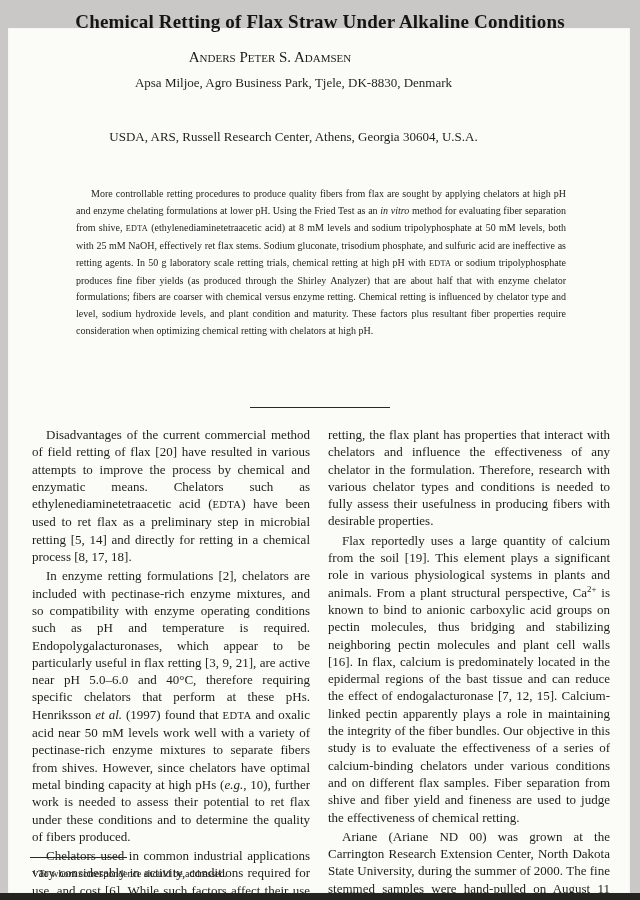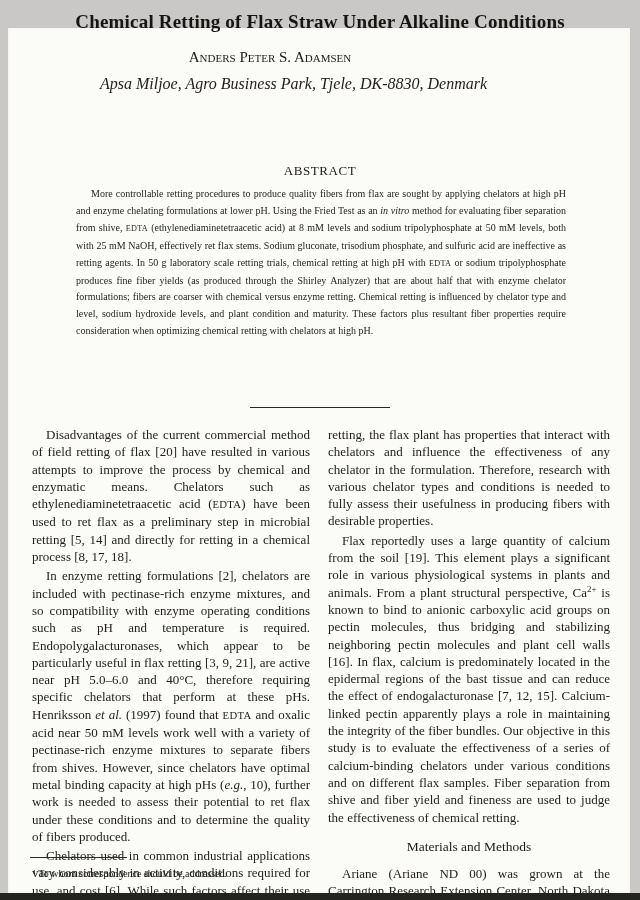--- a/index.html
+++ b/index.html
@@ -28,21 +28,21 @@
     letter-spacing: 0.2px;
   }
   .author {
     position: absolute; left: 0; width: 540px;
     font-variant: small-caps; font-size: 15px; color: #1d1b18;
   }
   .author1 { top: 49px; }
   .author2 { top: 101px; }
   .affil {
     position: absolute; left: 0; width: 587px;
-    font-style: italic; font-size: 16px; color: #201e1b;
+    font-size: 13px; color: #201e1b;
   }
   .affil1 { top: 75px; }
   .affil2 { top: 129px; }
   .abs-head {
     position: absolute; left: 0; top: 163px; width: 640px;
     font-size: 13px; color: #1d1b18; letter-spacing: 0.6px;
   }
   .abstract {
     position: absolute; left: 76px; top: 186px; width: 490px;
     font-size: 10px; line-height: 16.9px; text-align: justify;
@@ -88,39 +88,38 @@
 <body>
 
 <div class="scan">
   <div class="page"></div>
 
   <div class="title center">Chemical Retting of Flax Straw Under Alkaline Conditions</div>
 
   <div class="author author1 center">Anders Peter S. Adamsen</div>
   <div class="affil affil1 center">Apsa Miljoe, Agro Business Park, Tjele, DK-8830, Denmark</div>
 
+  <div class="affil affil2 center">USDA, ARS, Russell Research Center, Athens, Georgia 30604, U.S.A.</div>
 
-  <div class="abs-head center">ABSTRACT</div>
 
   <div class="abstract">
     <p>More controllable retting procedures to produce quality fibers from flax are sought by applying chelators at high pH and enzyme chelating formulations at lower pH. Using the Fried Test as an <i>in vitro</i> method for evaluating fiber separation from shive, <span class="sc">EDTA</span> (ethylenediaminetetraacetic acid) at 8 mM levels and sodium tripolyphosphate at 50 mM levels, both with 25 mM NaOH, effectively ret flax stems. Sodium gluconate, trisodium phosphate, and sulfuric acid are ineffective as retting agents. In 50 g laboratory scale retting trials, chemical retting at high pH with <span class="sc">EDTA</span> or sodium tripolyphosphate produces fine fiber yields (as produced through the Shirley Analyzer) that are about half that with enzyme chelator formulations; fibers are coarser with chemical versus enzyme retting. Chemical retting is influenced by chelator type and level, sodium hydroxide levels, and plant condition and maturity. These factors plus resultant fiber properties require consideration when optimizing chemical retting with chelators at high pH.</p>
   </div>
 
   <div class="divider"></div>
 
   <div class="col col-left">
     <p>Disadvantages of the current commercial method of field retting of flax [20] have resulted in various attempts to improve the process by chemical and enzymatic means. Chelators such as ethylenediaminetetraacetic acid (<span class="sc">EDTA</span>) have been used to ret flax as a preliminary step in microbial retting [5, 14] and directly for retting in a chemical process [8, 17, 18].</p>
     <p>In enzyme retting formulations [2], chelators are included with pectinase-rich enzyme mixtures, and so compatibility with enzyme operating conditions such as pH and temperature is required. Endopolygalacturonases, which appear to be particularly useful in flax retting [3, 9, 21], are active near pH 5.0–6.0 and 40°C, therefore requiring specific chelators that perform at these pHs. Henriksson <i>et al.</i> (1997) found that <span class="sc">EDTA</span> and oxalic acid near 50 mM levels work well with a variety of pectinase-rich enzyme mixtures to separate fibers from shives. However, since chelators have optimal metal binding capacity at high pHs (<i>e.g.</i>, 10), further work is needed to assess their potential to ret flax under these conditions and to determine the quality of fibers produced.</p>
     <p>Chelators used in common industrial applications vary considerably in activity, conditions required for use, and cost [6]. While such factors affect their use for flax</p>
   </div>
 
   <div class="col col-right">
     <p class="noindent">retting, the flax plant has properties that interact with chelators and influence the effectiveness of any chelator in the formulation. Therefore, research with various chelator types and conditions is needed to fully assess their usefulness in producing fibers with desirable properties.</p>
     <p>Flax reportedly uses a large quantity of calcium from the soil [19]. This element plays a significant role in various physiological systems in plants and animals. From a plant structural perspective, Ca<sup>2+</sup> is known to bind to anionic carboxylic acid groups on pectin molecules, thus bridging and stabilizing neighboring pectin molecules and plant cell walls [16]. In flax, calcium is predominately located in the epidermal regions of the bast tissue and can reduce the effect of endogalacturonase [7, 12, 15]. Calcium-linked pectin apparently plays a role in maintaining the integrity of the fiber bundles. Our objective in this study is to evaluate the effectiveness of a series of calcium-binding chelators under various conditions and on different flax samples. Fiber separation from shive and fiber yield and fineness are used to judge the effectiveness of chemical retting.</p>
-    <p class="sec-head">Materials and Methods</p>
     <p>Ariane (Ariane ND 00) was grown at the Carrington Research Extension Center, North Dakota State University, during the summer of 2000. The fine stemmed samples were hand-pulled on August 11 when capsules</p>
   </div>
 
   <div class="foot-rule"></div>
   <div class="footnote">¹ To whom correspondence should be addressed.</div>
 
   <div class="watermark">添加微信号学习资料网</div>
 
   <div class="bottom-band"></div>
 </div>

